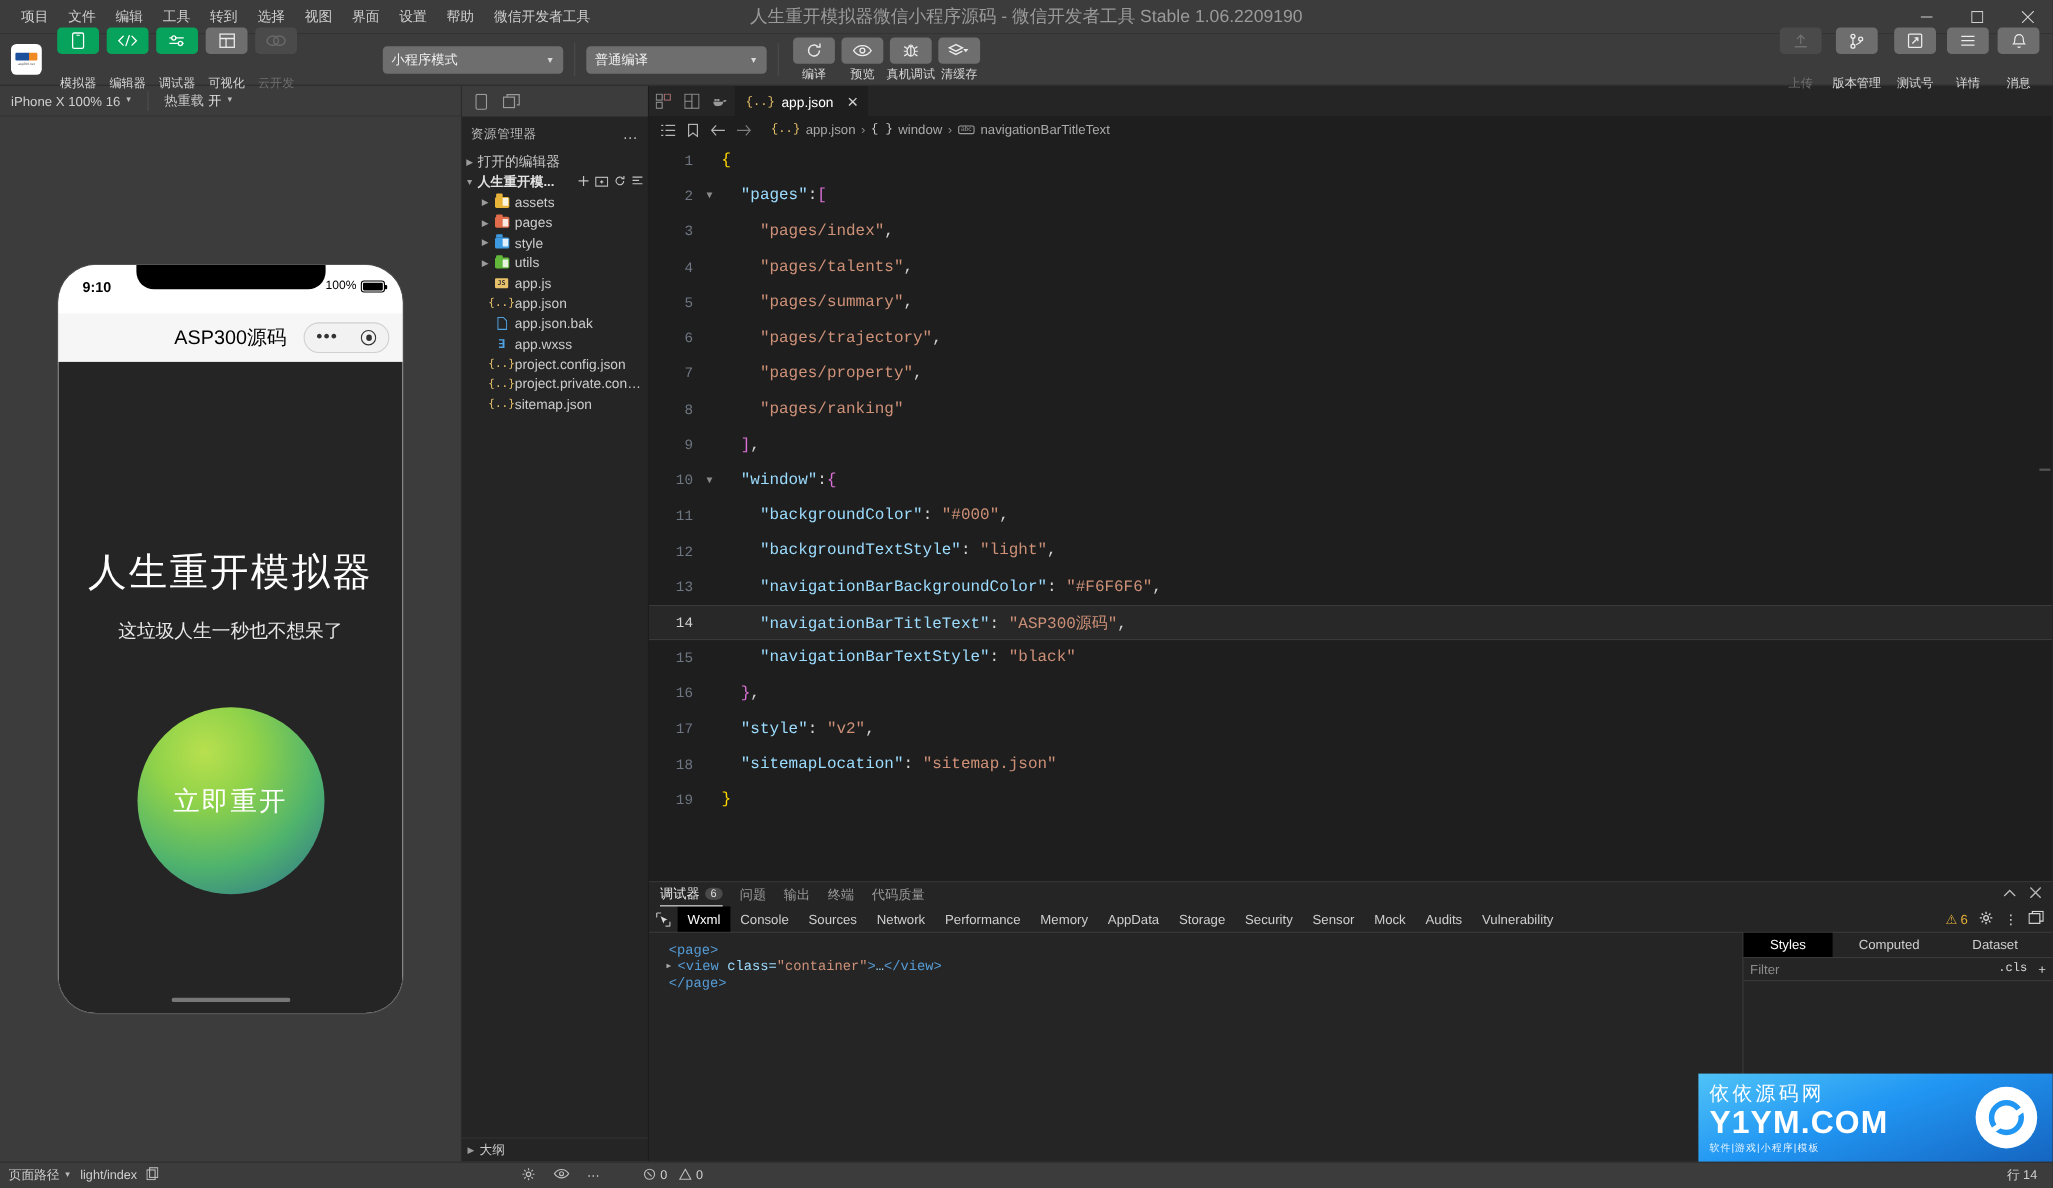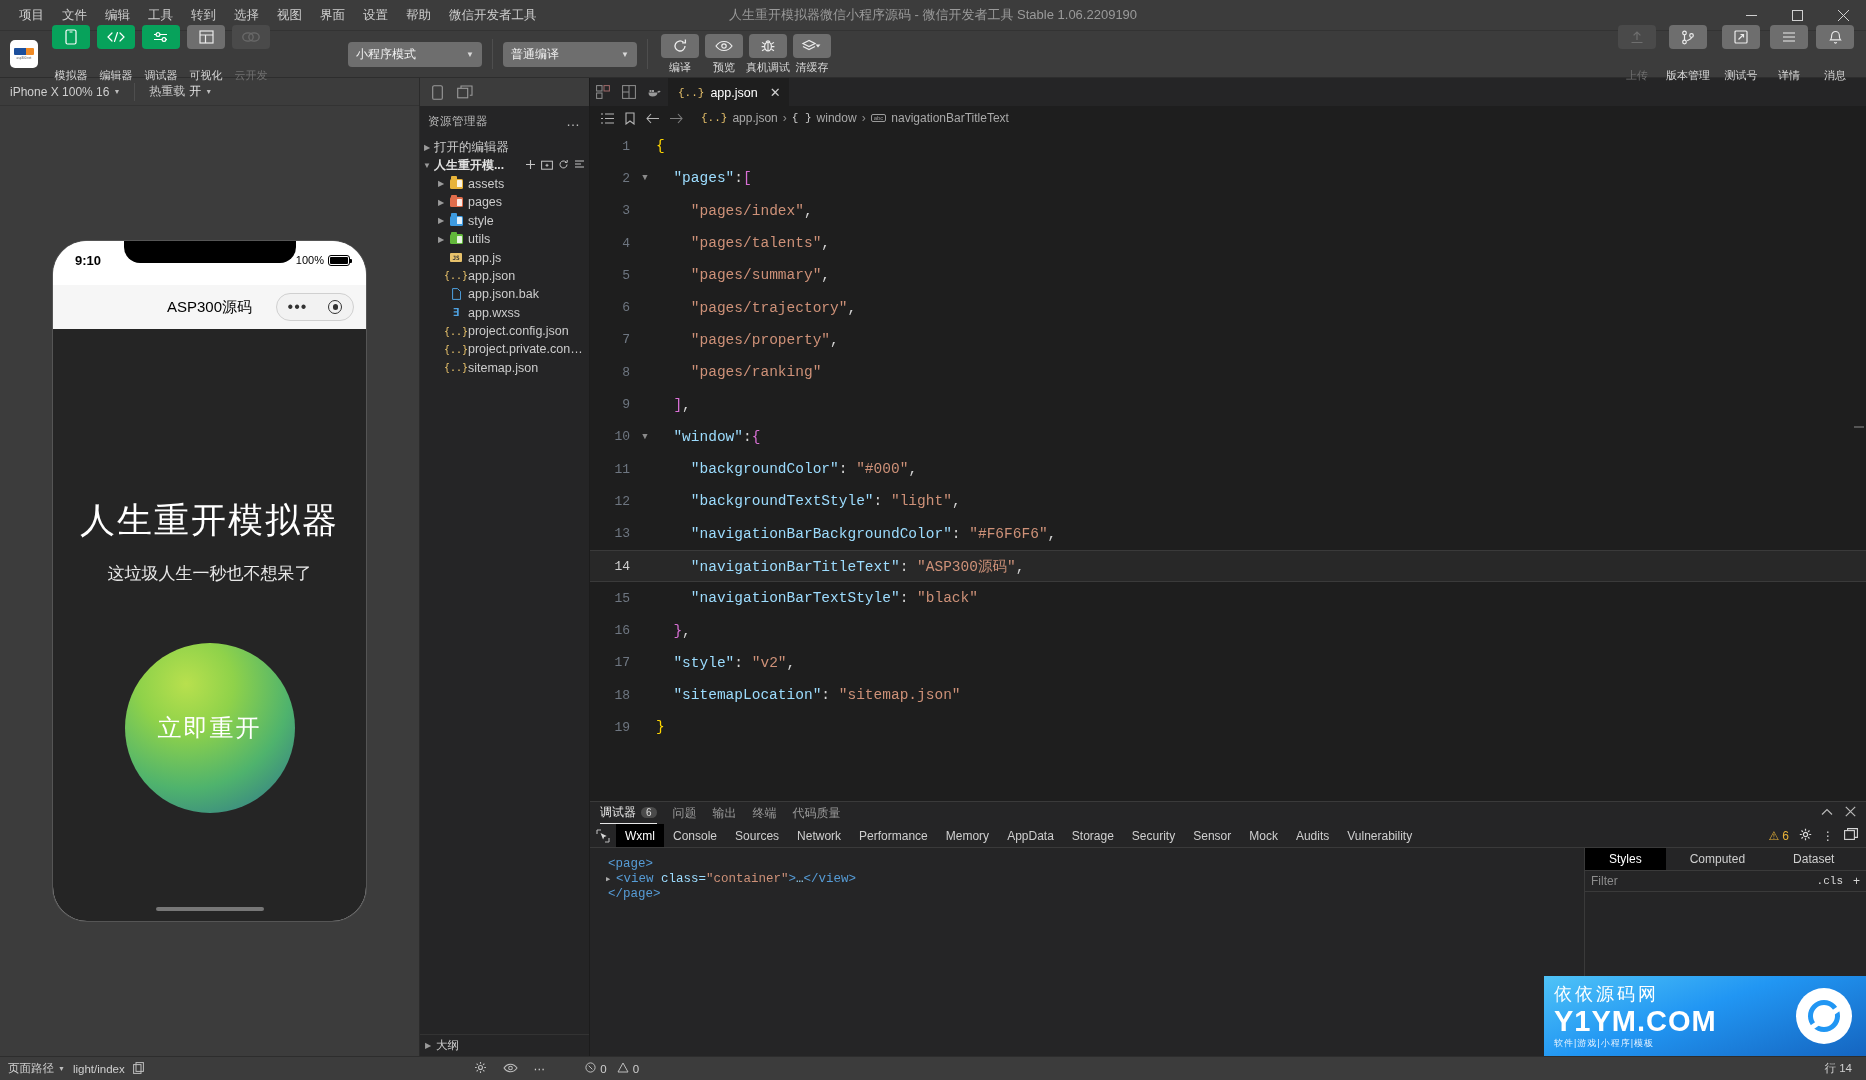--- a/index.html
+++ b/index.html
@@ -16,21 +16,21 @@
   .titlebar {
     height: 31px; background:#3c3c3c; display:flex; align-items:center;
     flex: 0 0 31px; position:relative; border-bottom:1px solid #333;
   }
   .menubar { display:flex; align-items:center; padding-left:10px; gap:0px; }
   .menubar .mi {
     font-size: 12.5px; color:#cfcfcf; padding: 4px 9px; cursor:default;
     white-space:nowrap;
   }
   .win-title {
-    position:absolute; left:0; right:0; text-align:center; font-size:13px;
+    position:absolute; left:0; right:0; text-align:center; font-size:16px;
     color:#9a9a9a; pointer-events:none;
   }
   .wincontrols { margin-left:auto; display:flex; height:31px; z-index:3; }
   .wc { width:46px; height:31px; display:flex; align-items:center; justify-content:center; color:#d0d0d0; }
   .wc svg { display:block; }
 
   
   .toolbar {
     height:47px; flex:0 0 47px; background:#3c3c3c; display:flex; align-items:center;
     padding: 0 10px; position:relative; border-bottom:1px solid #2d2d2d;
@@ -52,21 +52,21 @@
   }
   .tbtn .box.green { background:#07a25b; }
   .tbtn .box.grey  { background:#6e6e6e; }
   .tbtn .box.dim   { background:#4a4a4a; }
   .tbtn .lbl { font-size:11px; color:#d8d8d8; margin-top:19px; white-space:nowrap; }
   .tbtn .lbl.dim { color:#6f6f6f; }
   .tbtn svg { display:block; }
 
   .mid-controls { display:flex; align-items:center; margin-left:76px; gap:0; }
   .selectbox {
-    width:134px; height:25px; background:#6e6e6e; border-radius:4px; display:flex;
+    width:164px; height:25px; background:#6e6e6e; border-radius:4px; display:flex;
     align-items:center; padding:0 8px; color:#f0f0f0; font-size:12px; position:relative;
   }
   .selectbox .caret { margin-left:auto; font-size:8px; color:#d8d8d8; }
   .vsep { width:1px; height:30px; background:#4e4e4e; margin:0 10px; }
 
   .ibtn { display:flex; flex-direction:column; align-items:center; width:44px; }
   .ibtn .box { width:38px;height:24px;border-radius:4px;background:#6e6e6e;display:flex;align-items:center;justify-content:center;}
   .ibtn .lbl{font-size:11px;color:#d8d8d8;margin-top:2px;white-space:nowrap;}
 
   .right-tools { margin-left:auto; display:flex; align-items:flex-start; gap:4px; }
@@ -89,21 +89,21 @@
   }
   .ph-status { height:44px; position:relative; background:#fff; }
   .ph-notch { position:absolute; left:50%; transform:translateX(-50%); top:-8px; width:172px; height:30px; background:#000; border-radius:0 0 16px 16px;}
   .ph-time { position:absolute; left:22px; top:12px; font-size:13px; font-weight:bold; color:#000;}
   .ph-right { position:absolute; right:16px; top:13px; display:flex; align-items:center; gap:4px;}
   .ph-batlabel{ font-size:11px; color:#000;}
   .ph-bat { width:22px;height:11px;border:1px solid #000;border-radius:3px;position:relative;}
   .ph-bat::after{content:"";position:absolute;left:1px;top:1px;bottom:1px;right:1px;background:#000;border-radius:1px;}
   .ph-bat::before{content:"";position:absolute;right:-3px;top:3px;width:2px;height:4px;background:#000;border-radius:0 1px 1px 0;}
   .ph-nav { height:44px; background:#F6F6F6; position:relative; display:flex; align-items:center; justify-content:center;}
-  .ph-nav .t { font-size:15px; color:#000; }
+  .ph-nav .t { font-size:18px; color:#000; }
   .ph-caps { position:absolute; right:12px; top:8px; width:78px;height:28px;border-radius:14px;border:1px solid #d0d0d0;background:#f2f2f2; display:flex;align-items:center;justify-content:space-around;}
   .ph-caps .dots{font-size:16px;letter-spacing:1px;color:#333;line-height:10px;}
   .ph-caps .circ{width:14px;height:14px;border-radius:50%;border:1.6px solid #333;position:relative;}
   .ph-caps .circ::after{content:"";position:absolute;left:3.2px;top:3.2px;width:5.6px;height:5.6px;border-radius:50%;background:#333;}
   .ph-body { position:absolute; top:88px; left:0; right:0; bottom:0; background:#252525; display:flex; flex-direction:column; align-items:center;}
   .ph-title { margin-top:168px; font-size:35px; color:#fff; letter-spacing:2px; font-weight:normal;}
   .ph-sub { margin-top:18px; font-size:17px; color:#e8e8e8; }
   .ph-ball {
     margin-top:58px; width:170px; height:170px; border-radius:50%;
     background: radial-gradient(circle at 36% 24%, #b8e04e 0%, #8fd24a 28%, #4fb36d 62%, #2d6e8f 100%);

